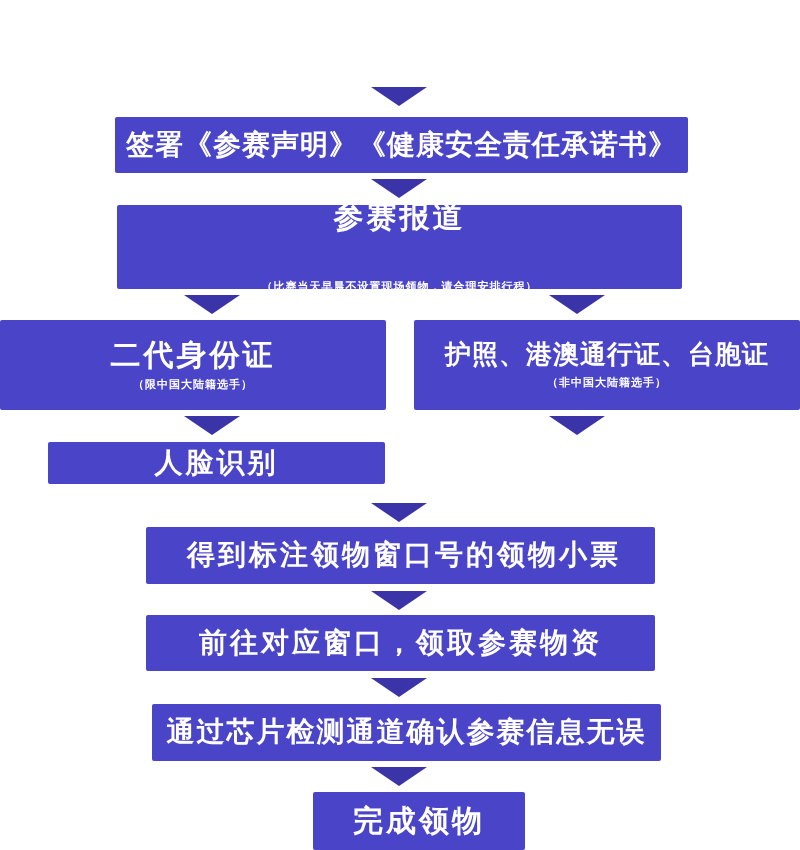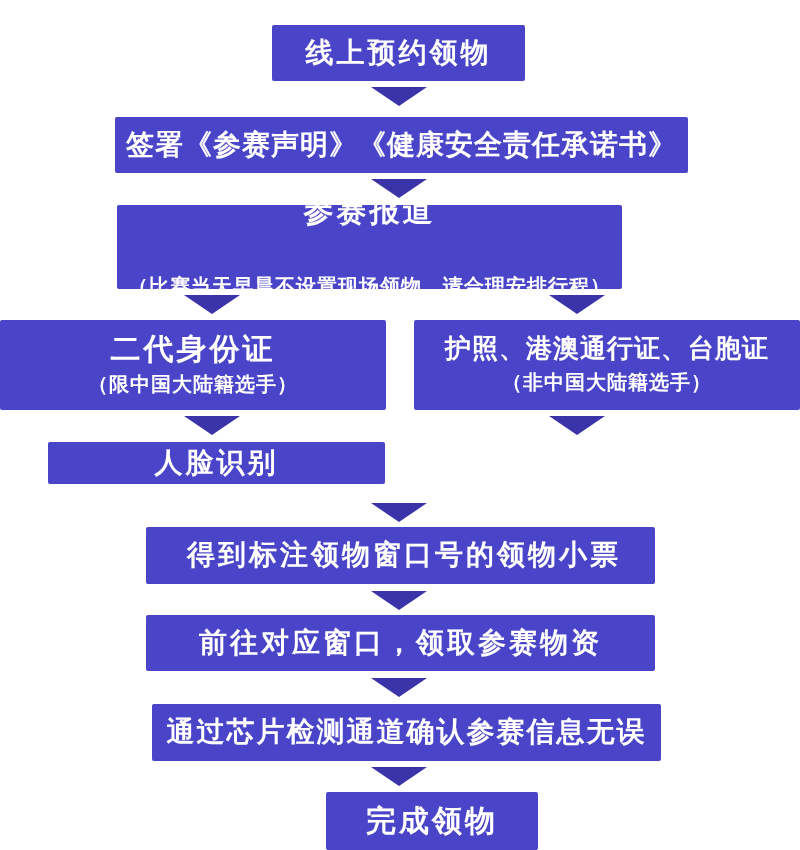--- a/index.html
+++ b/index.html
@@ -28,50 +28,47 @@
     font-weight: bold;
     font-size: 28px;
     letter-spacing: 3px;
     line-height: 1.15;
     white-space: nowrap;
   }
   .box .t.lg { font-size: 30px; }
   .box .t.md { font-size: 26px; }
   .box .s {
     font-weight: bold;
-    font-size: 20px;
+    font-size: 11px;
     letter-spacing: 1px;
     margin-top: 5px;
     white-space: nowrap;
   }
   .arrow {
     position: absolute;
     width: 0;
     height: 0;
     border-left: 28px solid transparent;
     border-right: 28px solid transparent;
     border-top: 19px solid var(--arrow-color, #3b33a8);
   }
 </style>
 </head>
 <body style="background: rgb(255, 255, 255);">
 
 <div class="stage">
 
-  <div class="box" style="left:272px; top:25px; width:253px; height:56px;">
-    <div class="t">线上预约领物</div>
-  </div>
   <div class="arrow" style="left:371px; top:87px;"></div>
 
   <div class="box" style="left:115px; top:117px; width:573px; height:56px;">
     <div class="t" style="letter-spacing:1px;">签署《参赛声明》《健康安全责任承诺书》</div>
   </div>
   <div class="arrow" style="left:371px; top:179px;"></div>
 
-  <div class="box" style="left:117px; top:205px; width:505px; height:84px;gap:40px;">
+  <div class="box" style="left:117px; top:205px; width:565px; height:84px;gap:40px;">
     <div class="t lg">参赛报道</div>
     <div class="s">（比赛当天早晨不设置现场领物，请合理安排行程）</div>
   </div>
   <div class="arrow" style="left:184px; top:295px;"></div>
   <div class="arrow" style="left:549px; top:295px;"></div>
 
   <div class="box" style="left:0px; top:320px; width:386px; height:90px;">
     <div class="t lg">二代身份证</div>
     <div class="s">（限中国大陆籍选手）</div>
   </div>
@@ -95,17 +92,17 @@
   <div class="box" style="left:146px; top:615px; width:509px; height:56px;">
     <div class="t">前往对应窗口，领取参赛物资</div>
   </div>
   <div class="arrow" style="left:371px; top:678px;"></div>
 
   <div class="box" style="left:152px; top:704px; width:509px; height:57px;">
     <div class="t" style="letter-spacing:2px;">通过芯片检测通道确认参赛信息无误</div>
   </div>
   <div class="arrow" style="left:371px; top:767px;"></div>
 
-  <div class="box" style="left:313px; top:792px; width:212px; height:58px;margin-left:13px;">
+  <div class="box" style="left:313px; top:792px; width:212px; height:58px;">
     <div class="t lg">完成领物</div>
   </div>
 
 </div>
 
 </body></html>

